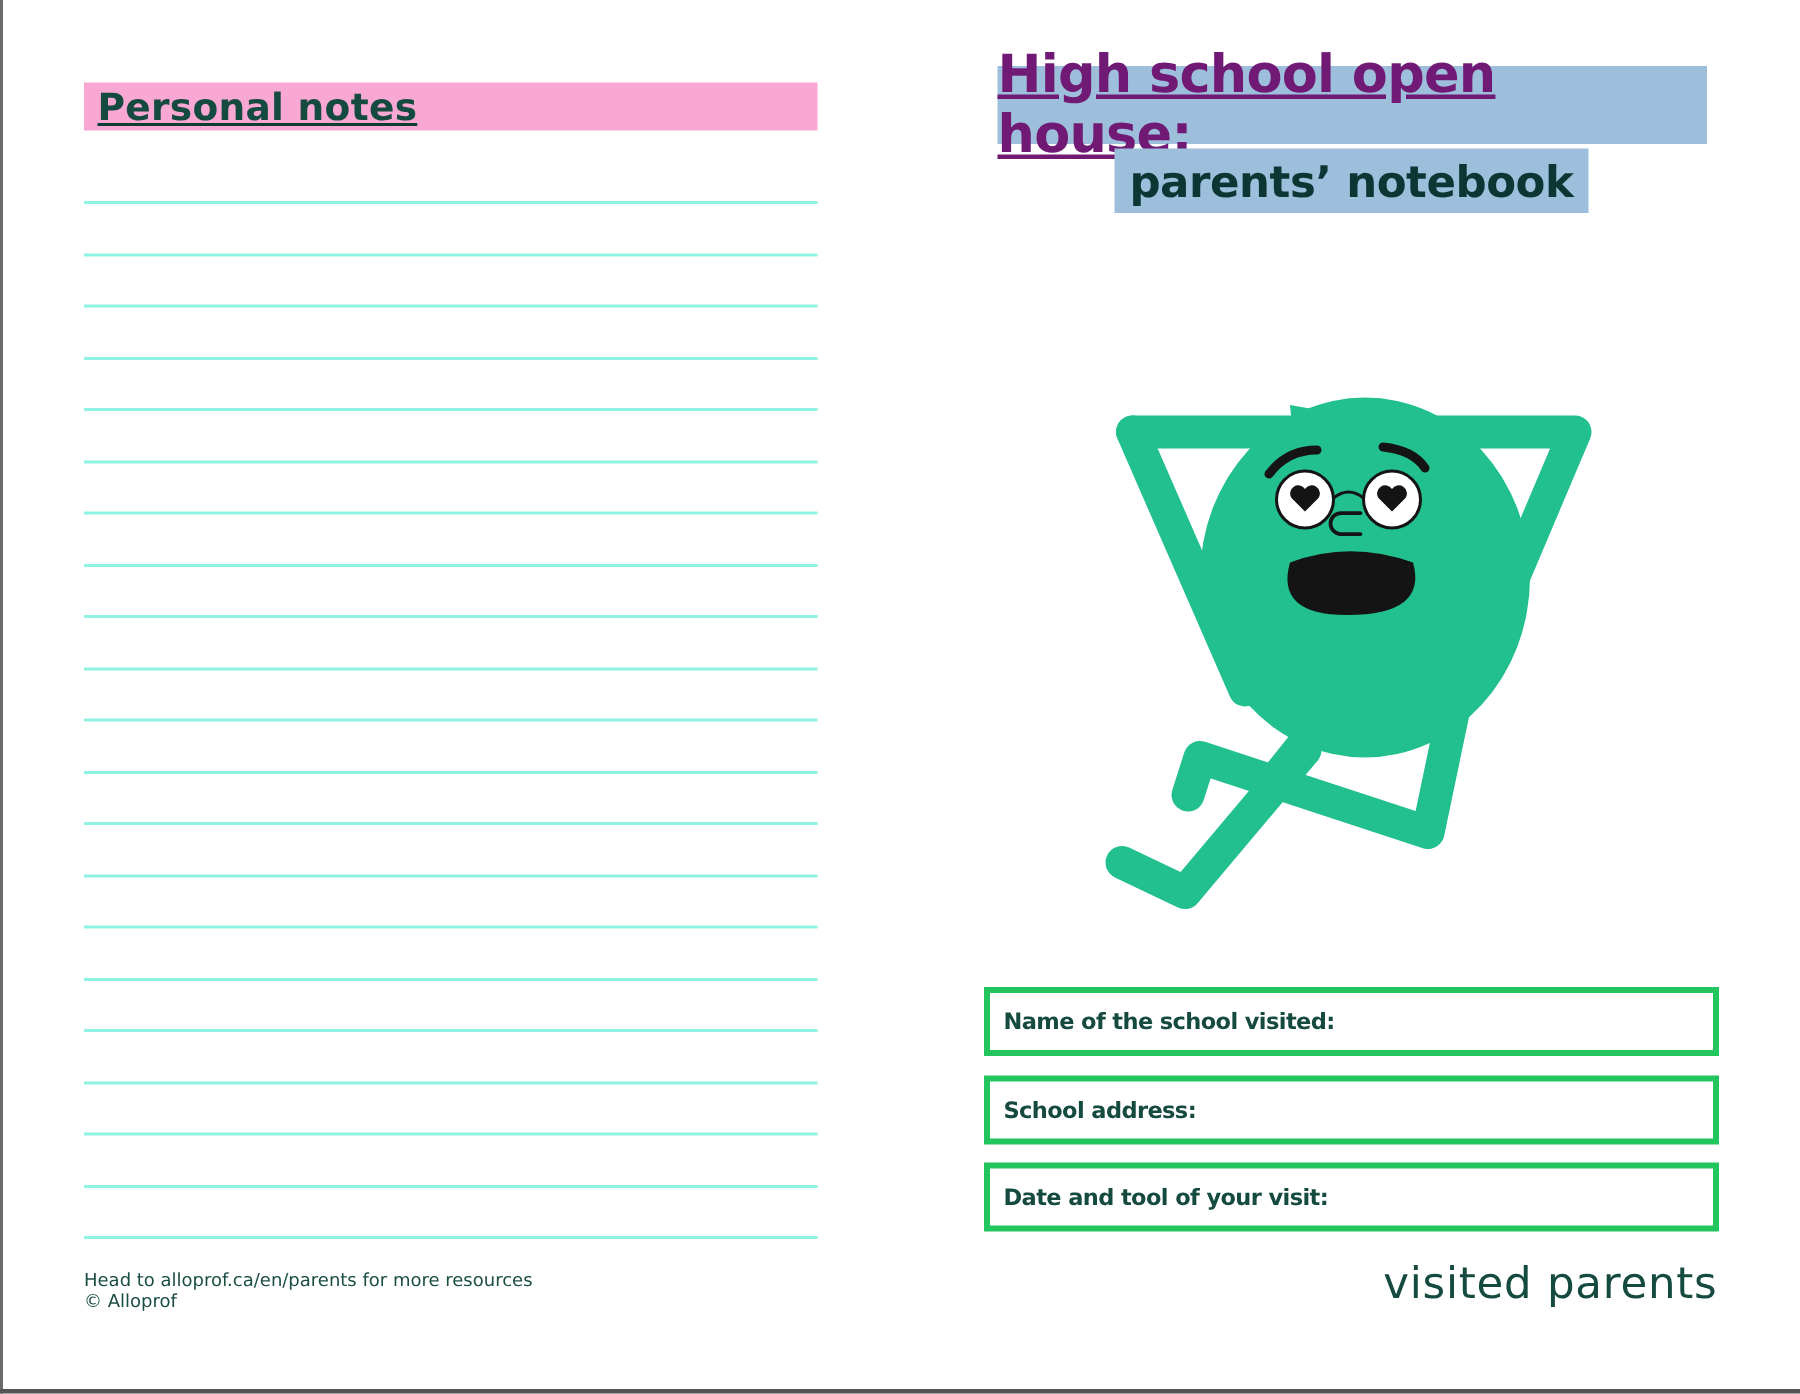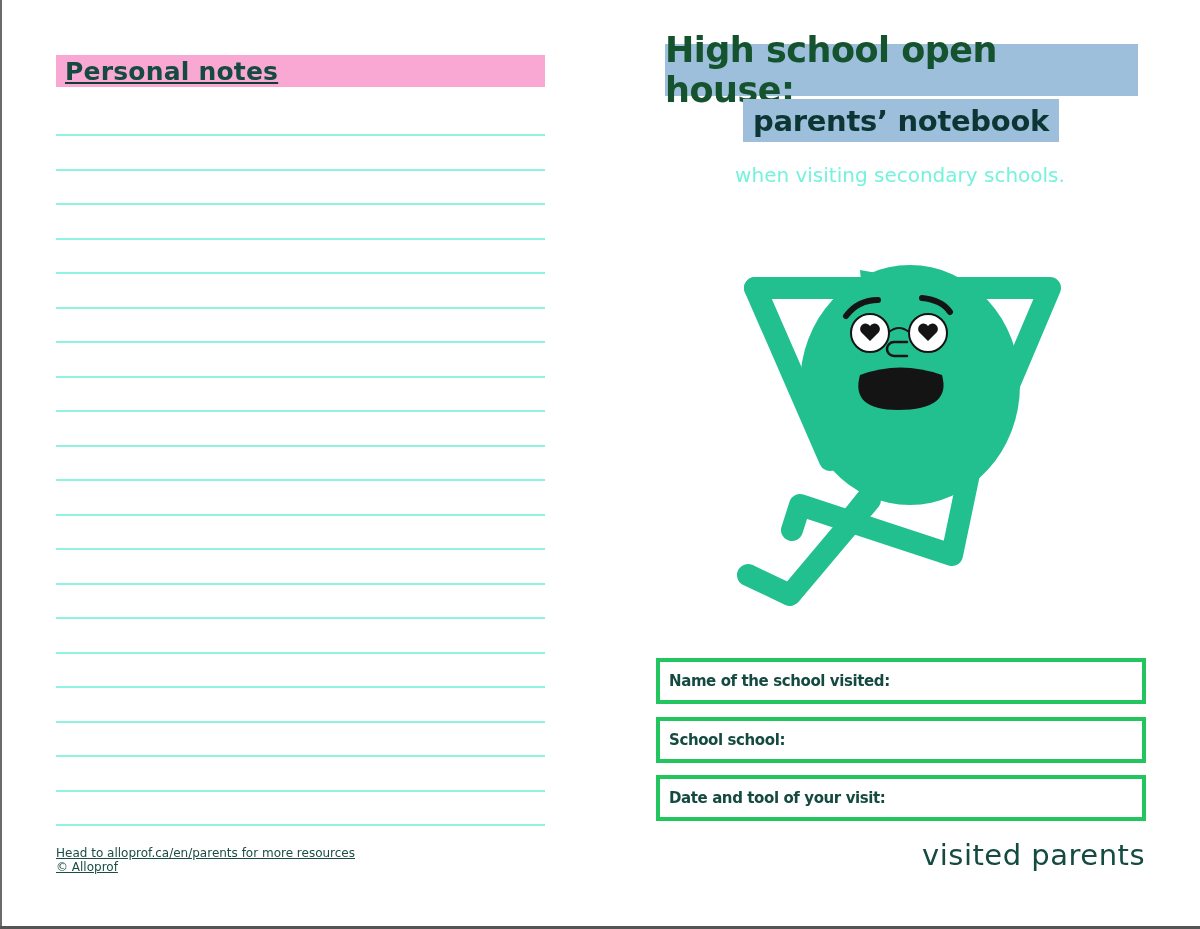--- a/index.html
+++ b/index.html
@@ -14,28 +14,28 @@
 
     
     .notes-header {
       position: absolute; left: 56px; top: 55px; width: 489px; height: 32px;
       background: #f9a8d4; box-sizing: border-box; padding-left: 9px;
       display: flex; align-items: center; text-decoration: underline;
     }
     .notes-header span { font-size: 25px; font-weight: bold; color: #144a3f; letter-spacing: 0.2px; }
     .rule-line { position: absolute; left: 56px; width: 489px; height: 2px; background: #8ff3e1; }
 
-    .footer-note { position: absolute; left: 56px; top: 846px; font-size: 12px; line-height: 14px; color: #1a4d44; text-decoration: underline; }
+    .footer-note { position: absolute; left: 56px; top: 846px; font-size: 12px; line-height: 14px; color: #1a4d44; }
 
     
     .title-line1 {
       position: absolute; left: 665px; top: 44px; width: 473px; height: 52px;
       background: #9dbfdb; display: flex; align-items: center; justify-content: center;
     }
-    .title-line1 span { font-size: 35px; font-weight: bold; color: #14532d; letter-spacing: -0.5px; }
+    .title-line1 span { font-size: 35px; font-weight: bold; color: #701a75; letter-spacing: -0.5px; text-decoration: underline; }
     .title-line2 {
       position: absolute; left: 743px; top: 99px; width: 316px; height: 43px;
       background: #9dbfdb; display: flex; align-items: center; justify-content: center;
     }
     .title-line2 span { font-size: 29px; font-weight: bold; color: #0c3633; letter-spacing: -0.3px; }
     .subtitle {
       position: absolute; left: 660px; top: 161px; width: 480px; text-align: center;
       font-size: 20px; line-height: 28px; color: #73f2dc;
     }
     .mascot { position: absolute; left: 720px; top: 250px; }
@@ -94,21 +94,20 @@
 </section>
 
 <section>
   <div class="title-line1">
     <span>High school open house:</span>
   </div>
   <div class="title-line2">
     <span>parents’ notebook</span>
   </div>
   <div class="subtitle">
-    <div>when visiting secondary schools.</div>
   </div>
 
   <svg class="mascot" width="360" height="390" viewBox="0 0 360 390">
 
     <path d="M35 38 L330 38 L255 215" fill="none" stroke="#22c08f" stroke-width="22" stroke-linejoin="round" stroke-linecap="round"></path>
     <path d="M35 38 L110 210" fill="none" stroke="#22c08f" stroke-width="22" stroke-linecap="round"></path>
 
     <path d="M150 250 L70 345 L28 325" fill="none" stroke="#22c08f" stroke-width="22" stroke-linejoin="round" stroke-linecap="round"></path>
     <path d="M180 265 L130 400" fill="none" stroke="#22c08f" stroke-width="0"></path>
     <path d="M200 270 L150 330" fill="none" stroke="#22c08f" stroke-width="0"></path>
@@ -132,21 +131,21 @@
     <path d="M187 92 L174 92 A7 7 0 0 0 174 106 L187 106" fill="none" stroke="#141414" stroke-width="2.5" stroke-linecap="round"></path>
 
     <path d="M140 125 Q180 110 222 125 Q232 160 178 160 Q130 160 140 125 Z" fill="#141414"></path>
   </svg>
 
   <div id="fields">
       <div class="field-box" style="top: 658px;">
         <span>Name of the school visited:</span>
       </div>
       <div class="field-box" style="top: 716.5px;">
-        <span>School school:</span>
+        <span>School address:</span>
       </div>
       <div class="field-box" style="top: 775px;">
         <span>Date and tool of your visit:</span>
       </div>
     </div>
 
   <div class="logo">
     <span class="light">visited</span><span> </span><span class="bold">parents</span>
   </div>
 </section>

